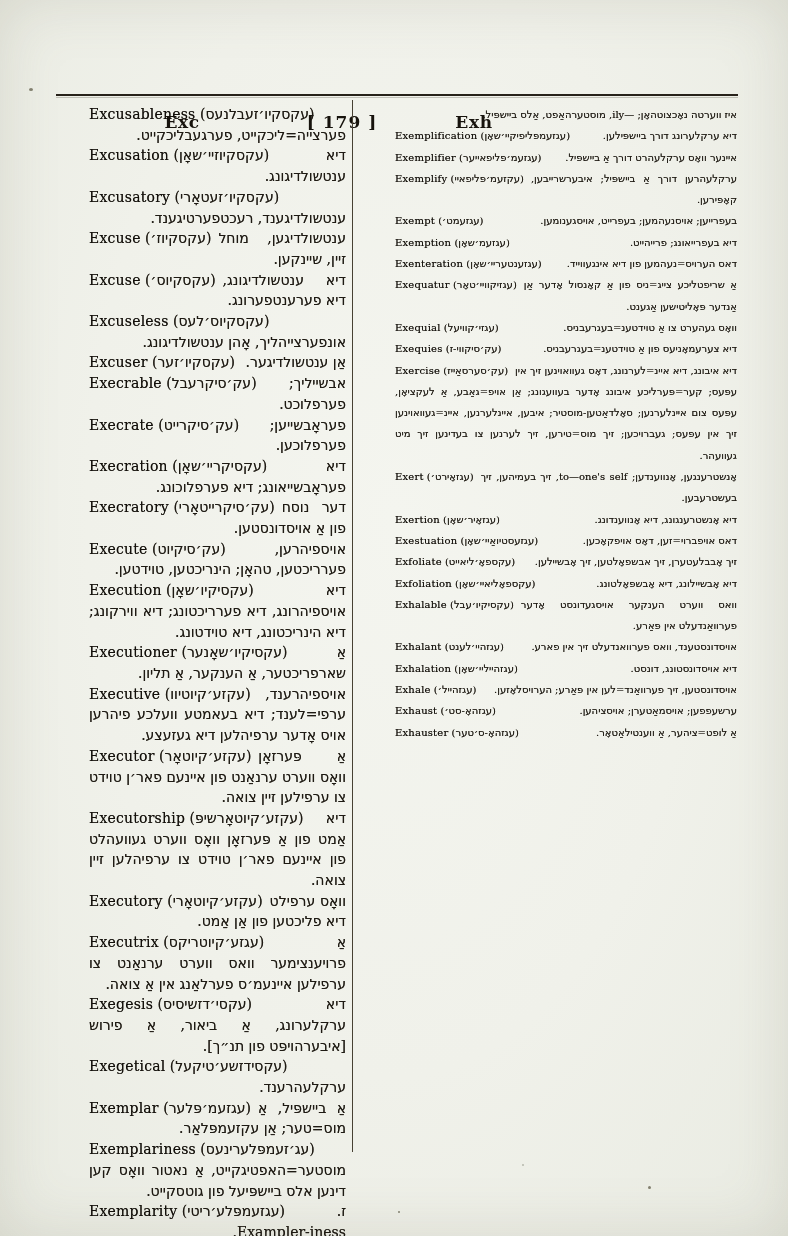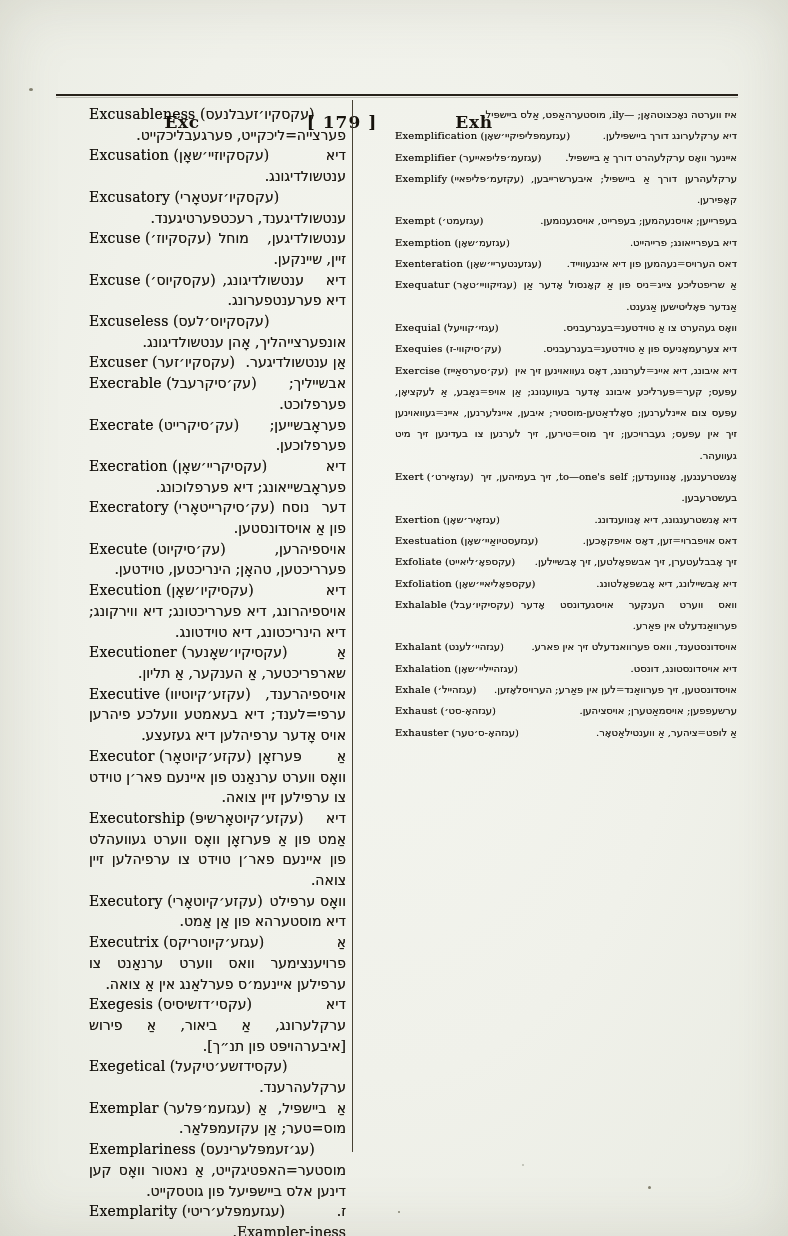--- a/index.html
+++ b/index.html
@@ -65,21 +65,21 @@
       <div class="entry"><span class="hw"><span class="hw-en">Execrable</span><span class="hw-tr"> (עק׳סיקרעבל)</span></span><span class="def">אבשייליך; פערפלוכט.</span></div>
       <div class="entry"><span class="hw"><span class="hw-en">Execrate</span><span class="hw-tr"> (עק׳סיקרייט)</span></span><span class="def">פעראָבשייען; פערפלוכען.</span></div>
       <div class="entry"><span class="hw"><span class="hw-en">Execration</span><span class="hw-tr"> (עקסיקריי׳שאָן)</span></span><span class="def">דיא פעראָבשייאונג; דיא פערפלוכונג.</span></div>
       <div class="entry"><span class="hw"><span class="hw-en">Execratory</span><span class="hw-tr"> (עק׳סיקרייטאָרי)</span></span><span class="def">דער נוסח פון אַ אויסדונסטען.</span></div>
       <div class="entry"><span class="hw"><span class="hw-en">Execute</span><span class="hw-tr"> (עק׳סיקיוט)</span></span><span class="def">אויספיהרען, פערריכטען, טהאָן; הינריכטען, טוידטען.</span></div>
       <div class="entry"><span class="hw"><span class="hw-en">Execution</span><span class="hw-tr"> (עקסיקיו׳שאָן)</span></span><span class="def">דיא אויספיהרונג, דיא פערריכטונג; דיא ווירקונג; דיא הינריכטונג, דיא טוידטונג.</span></div>
       <div class="entry"><span class="hw"><span class="hw-en">Executioner</span><span class="hw-tr"> (עקסיקיו׳שאָנער)</span></span><span class="def">אַ שארפריכטער, אַ הענקער, אַ תליון.</span></div>
       <div class="entry"><span class="hw"><span class="hw-en">Executive</span><span class="hw-tr"> (עקזע׳קיוטיוו)</span></span><span class="def">אויספיהרענד, ערפי=לענד; דיא בעאמטע וועלכע פיהרען אויס אָדער ערפיהלען דיא געזעצע.</span></div>
       <div class="entry"><span class="hw"><span class="hw-en">Executor</span><span class="hw-tr"> (עקזע׳קיוטאָר)</span></span><span class="def">אַ פּערזאָן וואָס ווערט ערנאַנט פון איינעם פאר׳ן טוידט צו ערפילען זיין צואה.</span></div>
       <div class="entry"><span class="hw"><span class="hw-en">Executorship</span><span class="hw-tr"> (עקזע׳קיוטאָרשיפּ)</span></span><span class="def">דיא אַמט פון אַ פּערזאָן וואָס ווערט געוועהלט פון איינעם פאר׳ן טוידט צו ערפיהלען זיין צואה.</span></div>
-      <div class="entry"><span class="hw"><span class="hw-en">Executory</span><span class="hw-tr"> (עקזע׳קיוטאָרי)</span></span><span class="def">וואָס ערפילט דיא מוסטערהא פון אַן אַמט.</span></div>
+      <div class="entry"><span class="hw"><span class="hw-en">Executory</span><span class="hw-tr"> (עקזע׳קיוטאָרי)</span></span><span class="def">וואָס ערפילט דיא פליכטען פון אַן אַמט.</span></div>
       <div class="entry"><span class="hw"><span class="hw-en">Executrix</span><span class="hw-tr"> (עגזע׳קיוטריקס)</span></span><span class="def">אַ פרויענצימער וואס ווערט ערנאַנט צו ערפילען איינעמ׳ס פערלאַנג אין אַ צואה.</span></div>
       <div class="entry"><span class="hw"><span class="hw-en">Exegesis</span><span class="hw-tr"> (עקסי׳דזשיסיס)</span></span><span class="def">דיא ערקלערונג, אַ ביאור, אַ פירוש [איבערהויפּט פון תנ״ך].</span></div>
       <div class="entry"><span class="hw"><span class="hw-en">Exegetical</span><span class="hw-tr"> (עקסידזשע׳טיקעל)</span></span><span class="def">ערקלעהרענד.</span></div>
       <div class="entry"><span class="hw"><span class="hw-en">Exemplar</span><span class="hw-tr"> (עגזעמ׳פּלער)</span></span><span class="def">אַ ביישפּיל, אַ מוס=טער; אַן עקזעמפּלאַר.</span></div>
       <div class="entry"><span class="hw"><span class="hw-en">Exemplariness</span><span class="hw-tr"> (עג׳זעמפּלערינעס)</span></span><span class="def">מוסטער=האפטיגקייט, אַ נאטור וואָס קען דינען אלס ביישפּיעל פון גוטסקייט.</span></div>
       <div class="entry"><span class="hw"><span class="hw-en">Exemplarity</span><span class="hw-tr"> (עגזעמפּלע׳ריטי)</span></span><span class="def">ז. Exampler-iness.</span></div>
       <div class="entry"><span class="hw"><span class="hw-en">Exemplary</span><span class="hw-tr"> (עג׳זעמפּלערי)</span></span><span class="def">מוסטערהאפט, וואָס</span></div>
     </div>
   <div class="col col-right" id="col-right">
       <div class="entry"><span class="def">איז ווערטה נאָכצוטהאָן; —ily, מוסטערהאַפט, אַלס ביישפּיל.</span></div>

